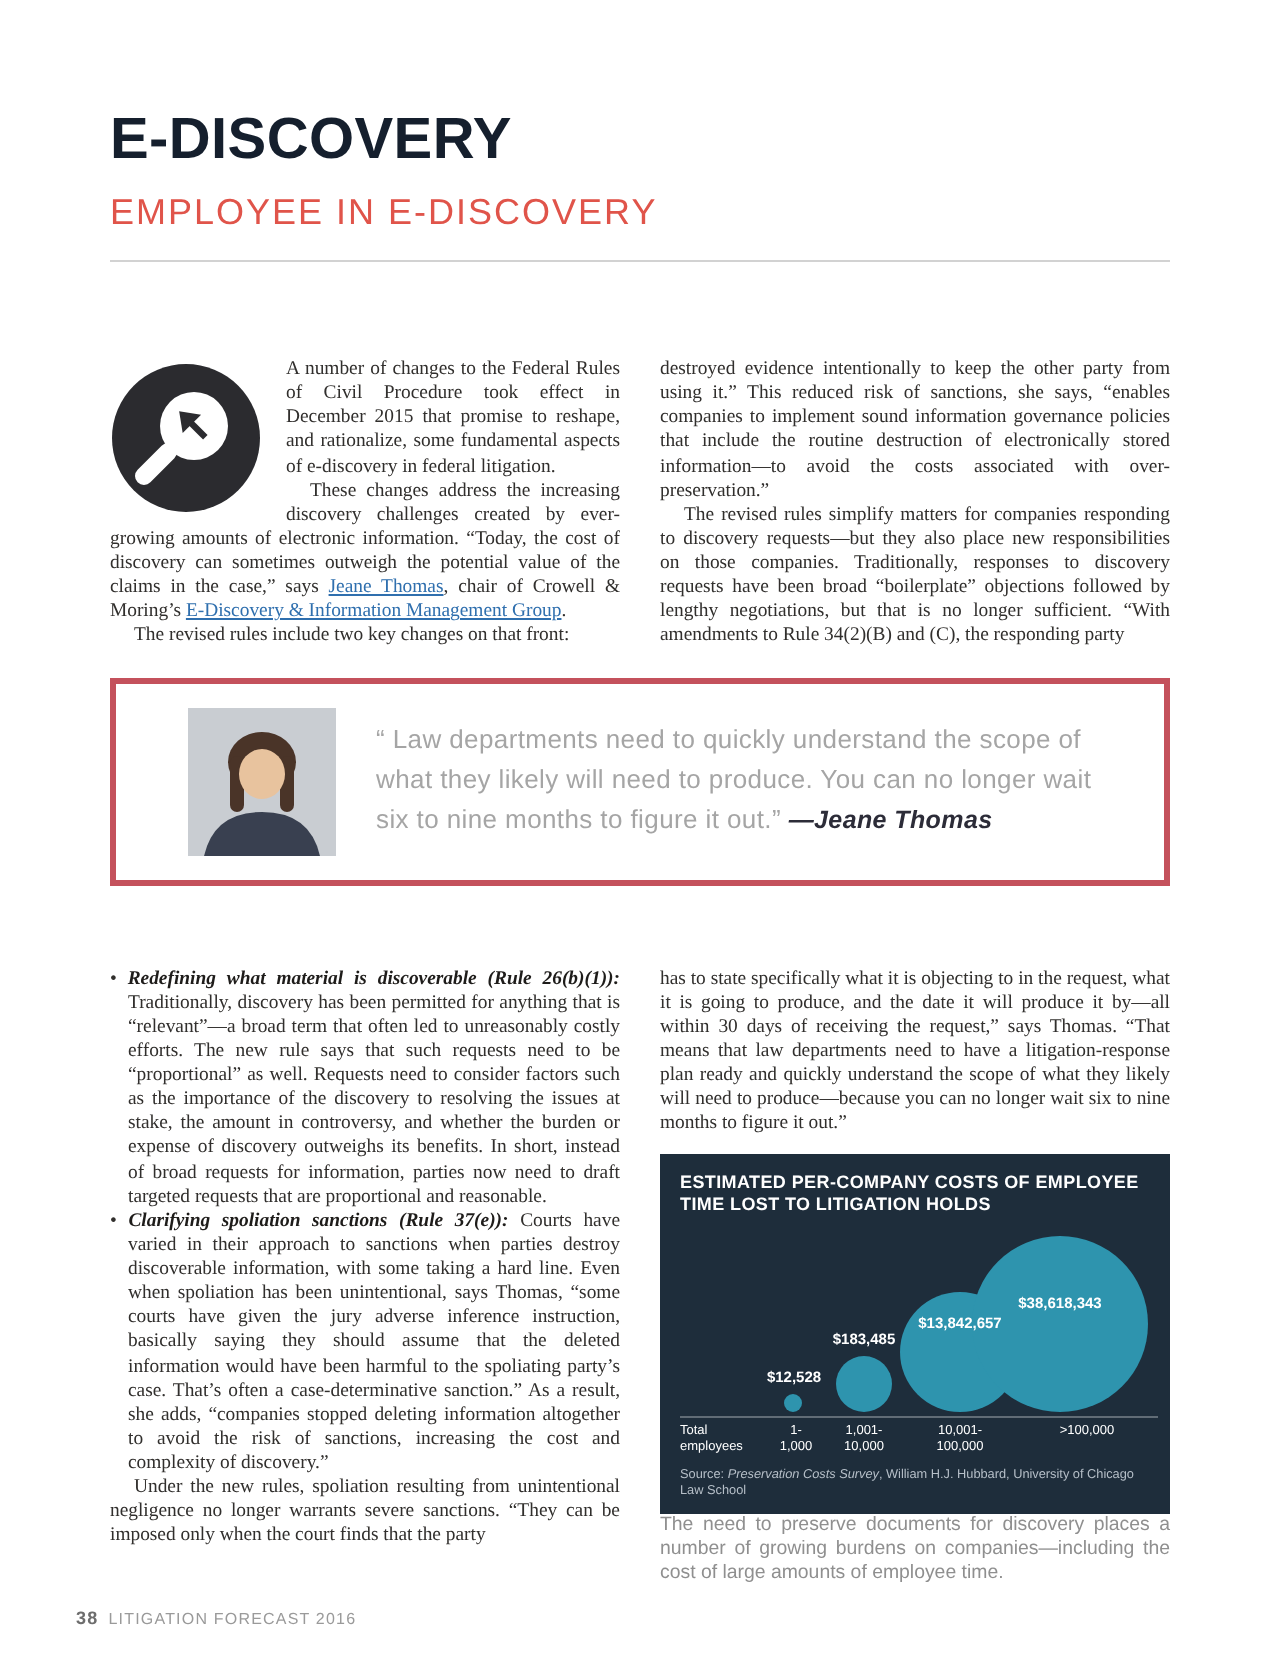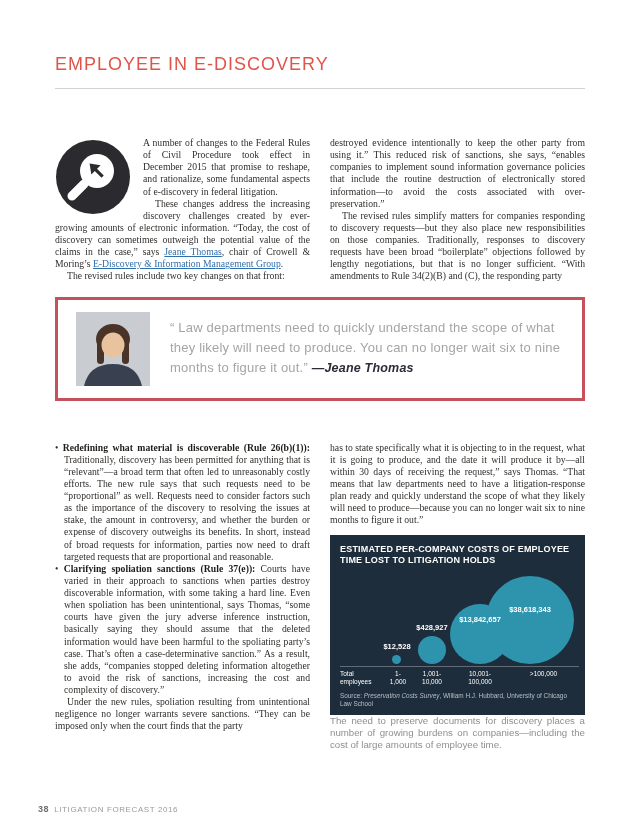--- a/index.html
+++ b/index.html
@@ -32,37 +32,37 @@
   }
   .bodytext p.indent { text-indent:12px; }
   .link { color:#2f6fae; text-decoration:underline; cursor:pointer; }
 
   
   .mag-icon { float:left; width:76px; height:76px; margin:2px 12px 4px 0; }
 
   
   .quote-box {
     margin:14px 0 13px 0; border:3px solid #c4515c;
-    padding:12px 18px; display:flex; align-items:center; gap:20px;
+    padding:12px 36px; display:flex; align-items:center; gap:20px;
     background:#ffffff;
   }
   .quote-photo { width:74px; height:74px; flex:0 0 auto; }
   .quote-text {
     font-family:"Liberation Sans", sans-serif; font-size:13px;
     line-height:1.55; color:#a5a5a5; letter-spacing:0.2px;
   }
   .quote-attr {
     font-family:"Liberation Sans", sans-serif; font-size:12.5px;
     font-style:italic; font-weight:700; color:#2c2c38;
   }
 
   
   .main { margin-top:2px; }
   .bullet { padding-left:9px; text-indent:-9px; margin-bottom:11px; }
-  .bullet .lead { font-weight:700; color:#1e1c1a; }
+  .bullet .lead { font-weight:700; color:#1e1c1a;font-style:italic; }
   .closing { text-indent:12px; margin-top:2px; }
 
   
   .chart-box {
     margin-top:9px; background:#1e2d3b; padding:9px 6px 7px 10px; width:100%;
   }
   .chart-title {
     font-family:"Liberation Sans", sans-serif; font-weight:700;
     font-size:9px; line-height:1.22; letter-spacing:0.2px; color:#ffffff;
   }
@@ -108,20 +108,21 @@
     letter-spacing:0.6px; color:#9a9a9a;
   }
   .footer .pg { font-weight:700; font-size:9px; color:#6d6d6d; margin-right:5px; }
 </style>
 </head>
 <body>
 
 <div class="page">
   <div class="content">
 
+    <h1 class="title">E-DISCOVERY</h1>
     <h2 class="subtitle">EMPLOYEE IN E-DISCOVERY</h2>
     <div class="divider"></div>
 
     <div class="columns bodytext">
       <div class="col">
         <span class="mag-icon">
           <svg width="76" height="76" viewBox="0 0 76 76">
             <circle cx="38" cy="38" r="37" fill="#2b2b2f"></circle>
             <circle cx="42" cy="32" r="17" fill="#ffffff"></circle>
             <line x1="29" y1="45" x2="17" y2="57" stroke="#ffffff" stroke-width="9" stroke-linecap="round"></line>
@@ -165,21 +166,21 @@
         <p>has to state specifically what it is objecting to in the request, what it is going to produce, and the date it will produce it by—all within 30 days of receiving the request,” says Thomas. “That means that law departments need to have a litigation-response plan ready and quickly understand the scope of what they likely will need to produce—because you can no longer wait six to nine months to figure it out.”</p>
 
         <div class="chart-box">
           <div class="chart-title">ESTIMATED PER-COMPANY COSTS OF EMPLOYEE TIME LOST TO LITIGATION HOLDS</div>
           <div class="plot">
             <div class="bubble b1"></div>
             <div class="bubble b2"></div>
             <div class="bubble b3"></div>
             <div class="bubble b4"></div>
             <span class="bubble-label v1">$12,528</span>
-            <span class="bubble-label v2">$428,927</span>
+            <span class="bubble-label v2">$183,485</span>
             <span class="bubble-label v3">$13,842,657</span>
             <span class="bubble-label v4">$38,618,343</span>
           </div>
           <div class="axis-row">
             <span class="axis-title">Total
 employees</span>
             <span class="axis-cell">1-
 1,000</span>
             <span class="axis-cell">1,001-
 10,000</span>

